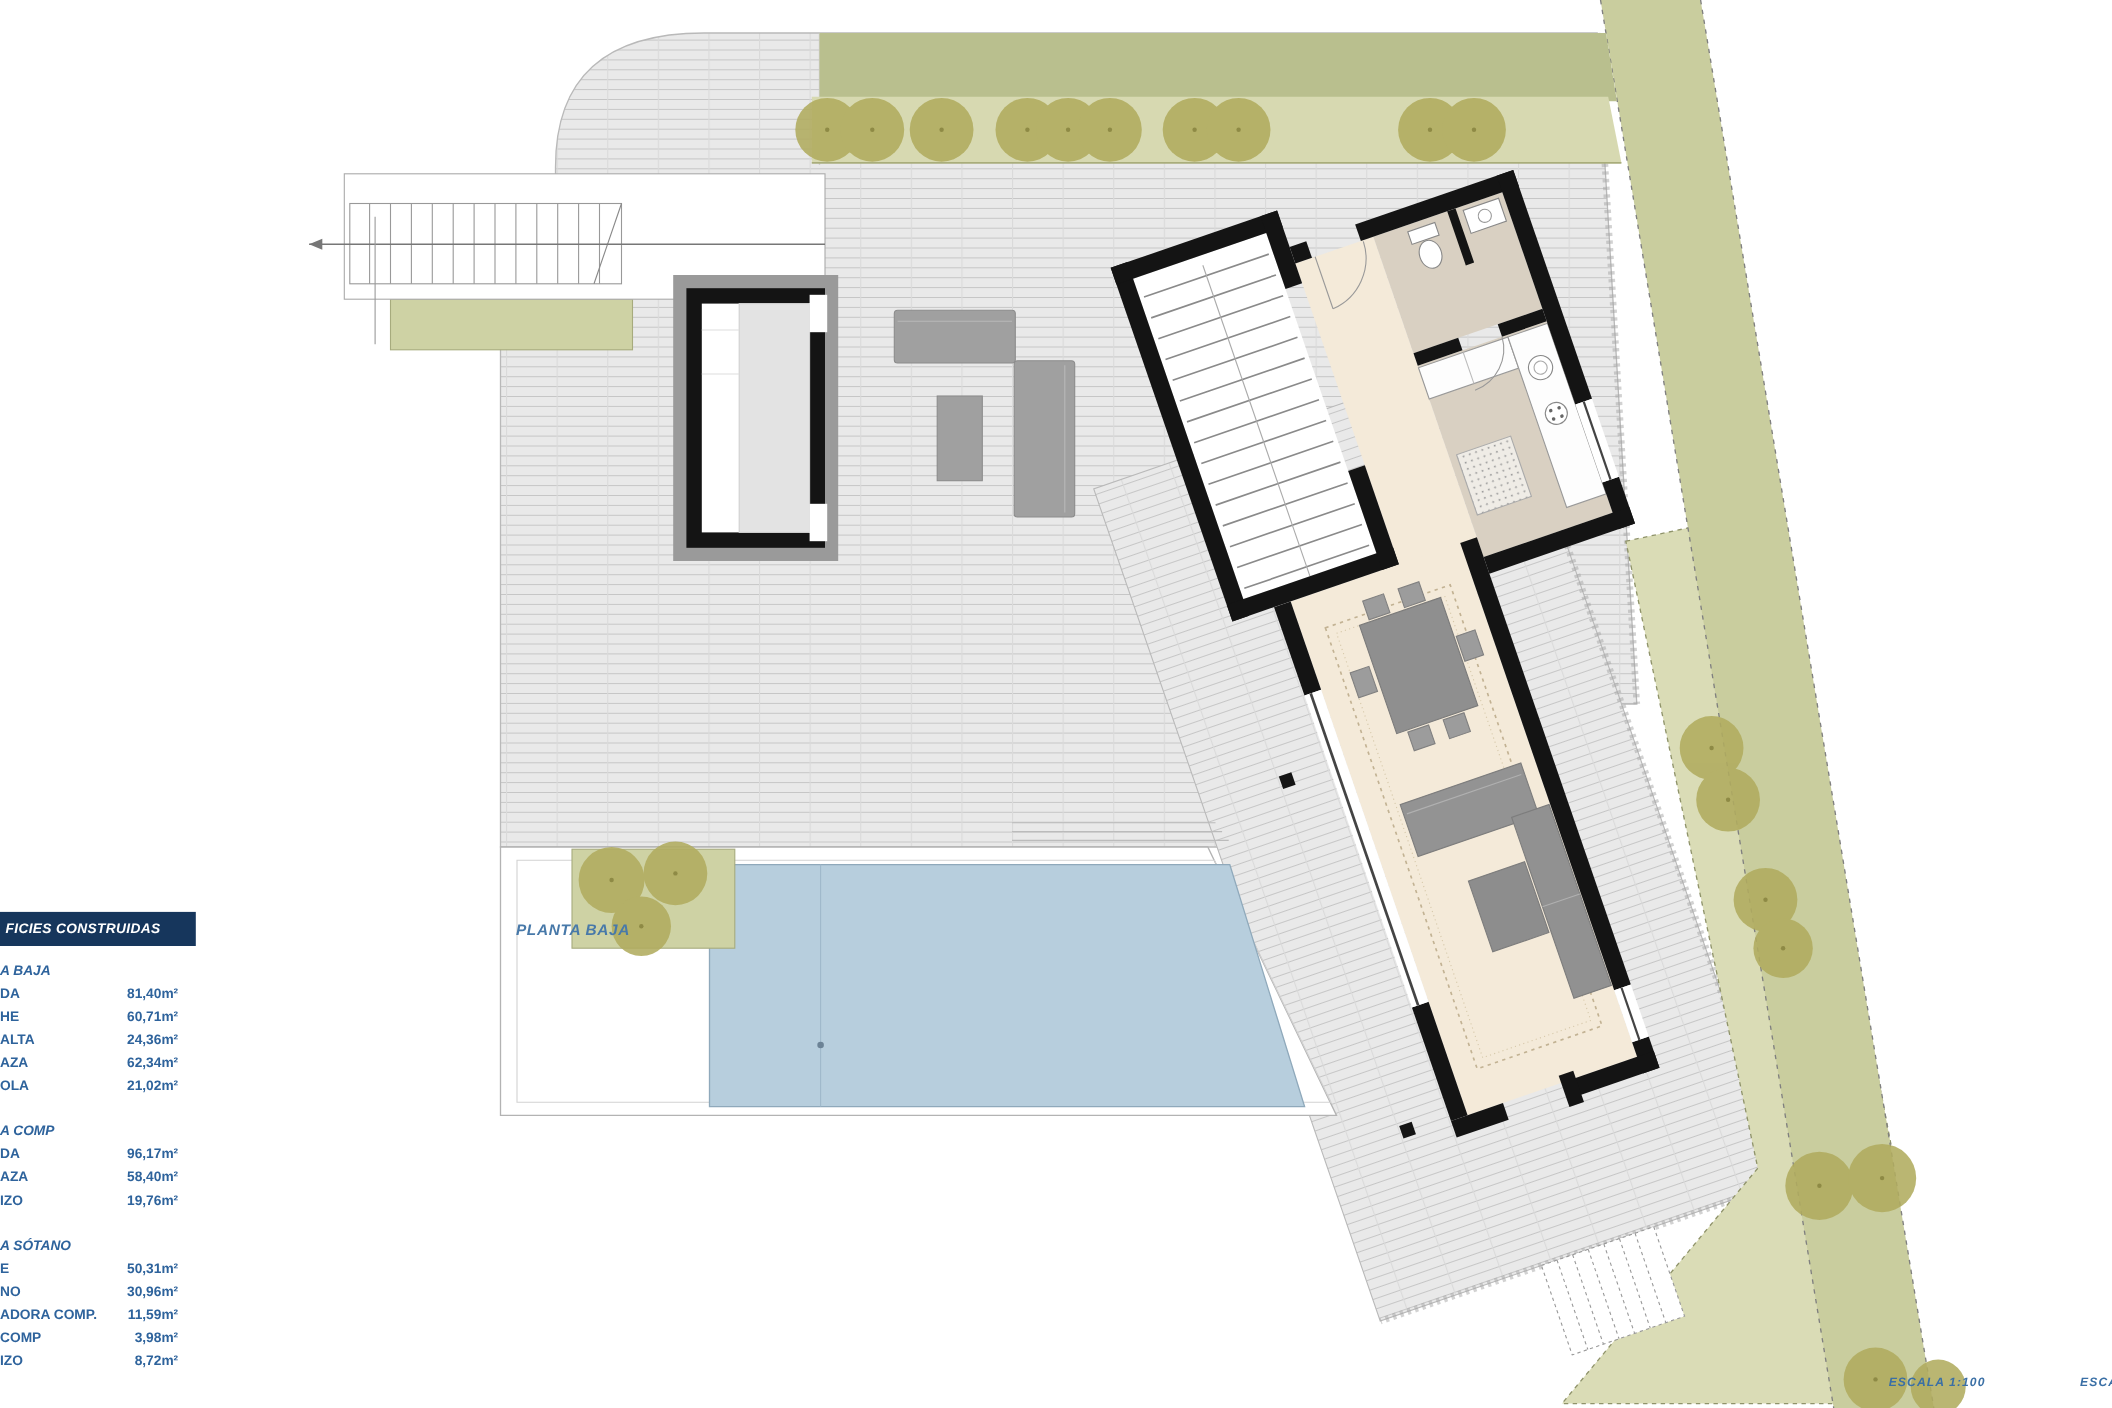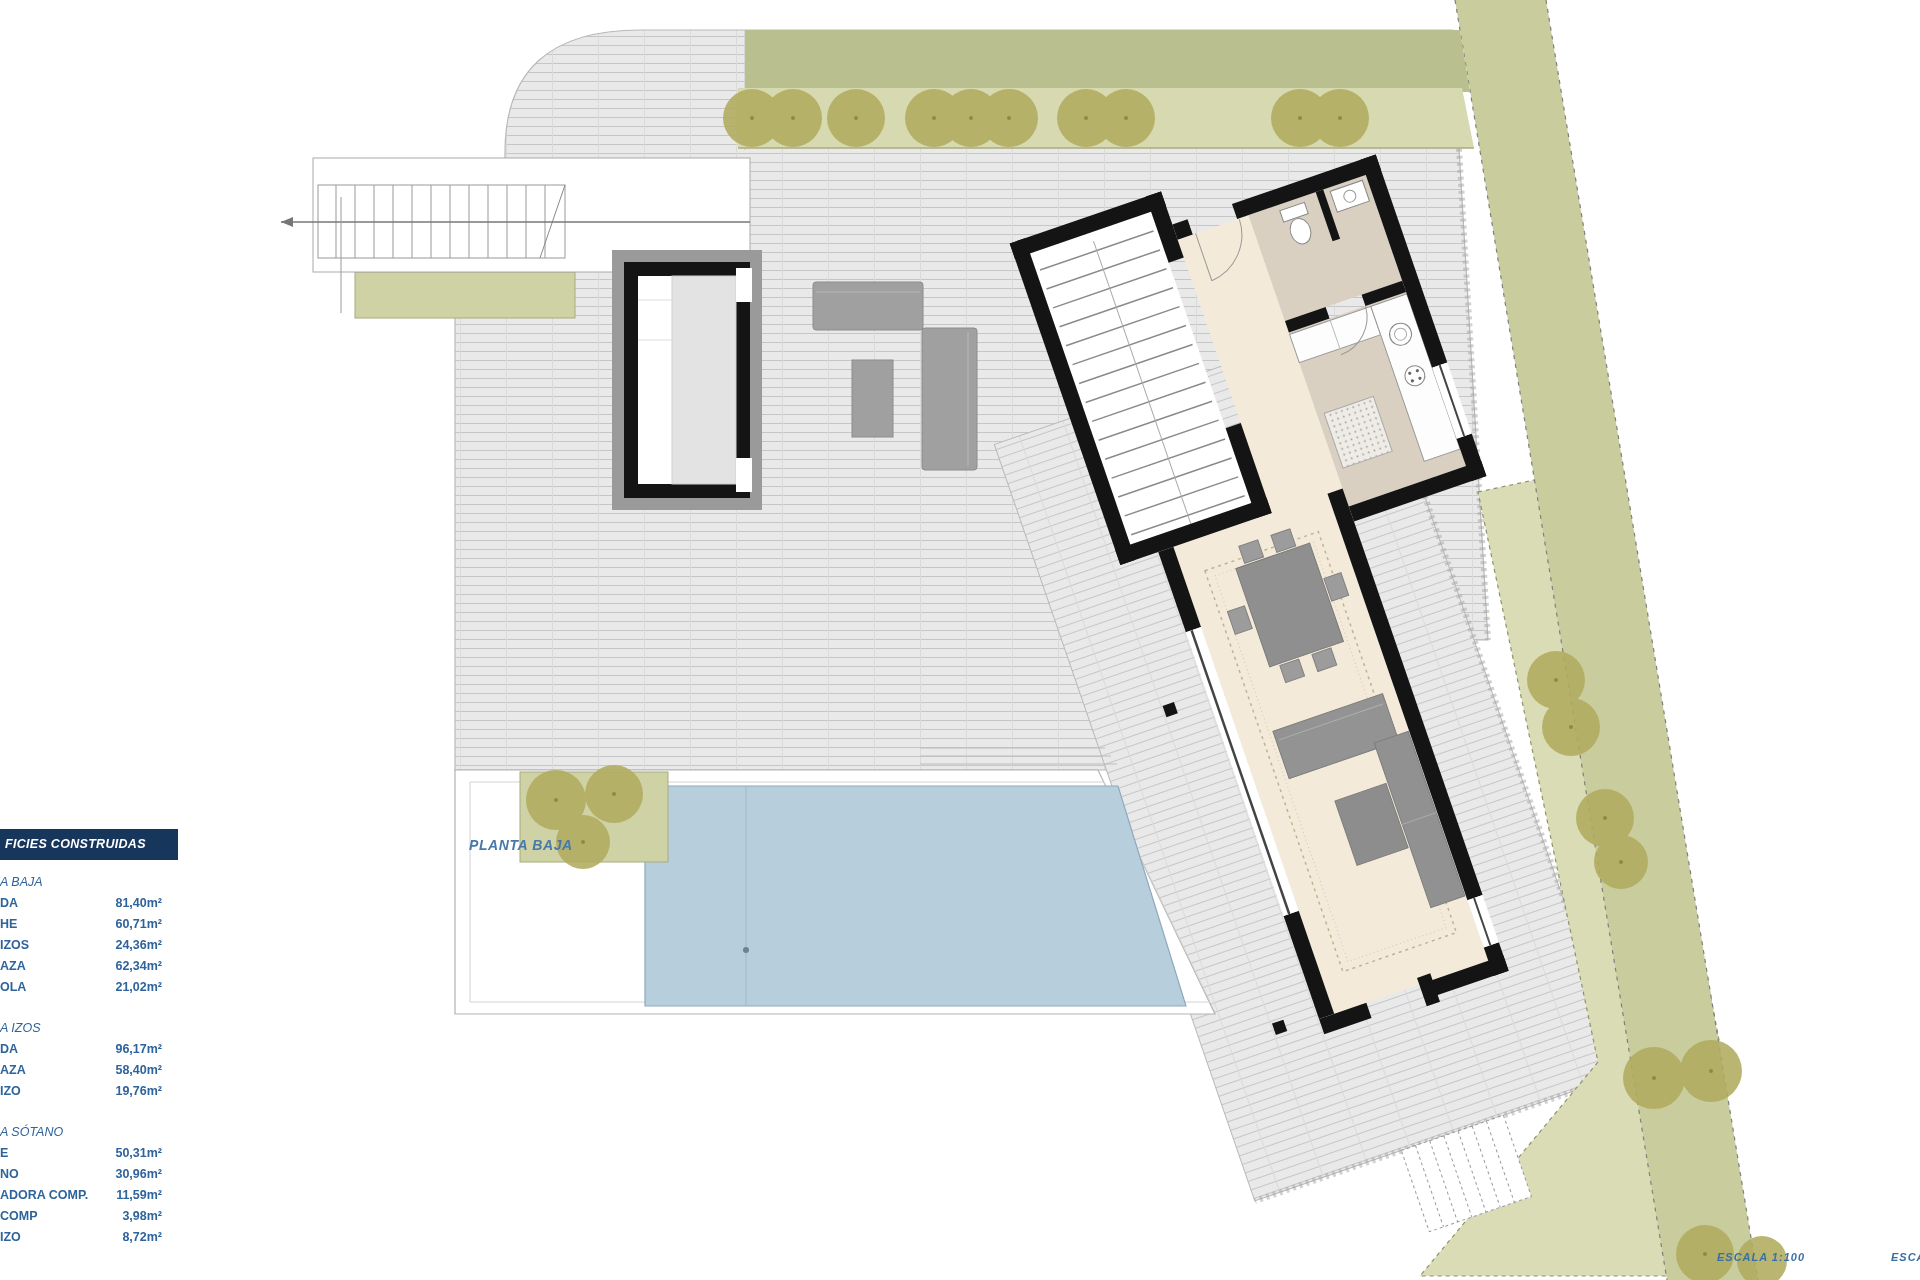--- a/index.html
+++ b/index.html
@@ -8,21 +8,21 @@
   .stage{position:absolute;left:0;top:0;width:1920px;height:1280px;}
   svg{position:absolute;left:0;top:0;}
 
   
   .panel{position:absolute;left:0;top:829px;width:178px;z-index:20;}
   .panel-title{background:#16365c;color:#ffffff;height:31px;line-height:31px;
     font-size:12.5px;font-weight:bold;font-style:italic;padding-left:5px;
     letter-spacing:.3px;white-space:nowrap;overflow:hidden;}
   .panel-body{padding-top:12px;}
   .sec{margin-bottom:20px;}
-  .sec-name{font-size:12.5px;font-weight:normal;font-style:italic;color:#2e639c;
+  .sec-name{font-size:12.5px;font-weight:bold;font-style:italic;color:#2e639c;
     height:21px;line-height:21px;white-space:nowrap;}
   .row{display:flex;justify-content:space-between;height:21px;line-height:21px;
     font-size:12.5px;font-weight:bold;color:#2e639c;
     padding-right:16px;white-space:nowrap;}
   .row .val{text-align:center;}
 
   .floor-label{position:absolute;left:469px;top:837px;font-size:14px;
     font-weight:bold;font-style:italic;color:#4879a9;letter-spacing:.6px;z-index:20;}
   .scale-label{position:absolute;left:1717px;top:1251px;font-size:11px;
     font-weight:bold;font-style:italic;color:#3a6fa5;letter-spacing:1px;z-index:20;white-space:nowrap;}
@@ -288,34 +288,34 @@
       <div class="sec-name">A BAJA</div>
       <div class="row">
             <span>DA</span>
             <span class="val">81,40m²</span>
           </div>
       <div class="row">
             <span>HE</span>
             <span class="val">60,71m²</span>
           </div>
       <div class="row">
-            <span>IZOS</span>
+            <span>ALTA</span>
             <span class="val">24,36m²</span>
           </div>
       <div class="row">
             <span>AZA</span>
             <span class="val">62,34m²</span>
           </div>
       <div class="row">
             <span>OLA</span>
             <span class="val">21,02m²</span>
           </div>
     </div>
     <div class="sec">
-      <div class="sec-name">A IZOS</div>
+      <div class="sec-name">A COMP</div>
       <div class="row">
             <span>DA</span>
             <span class="val">96,17m²</span>
           </div>
       <div class="row">
             <span>AZA</span>
             <span class="val">58,40m²</span>
           </div>
       <div class="row">
             <span>IZO</span>

